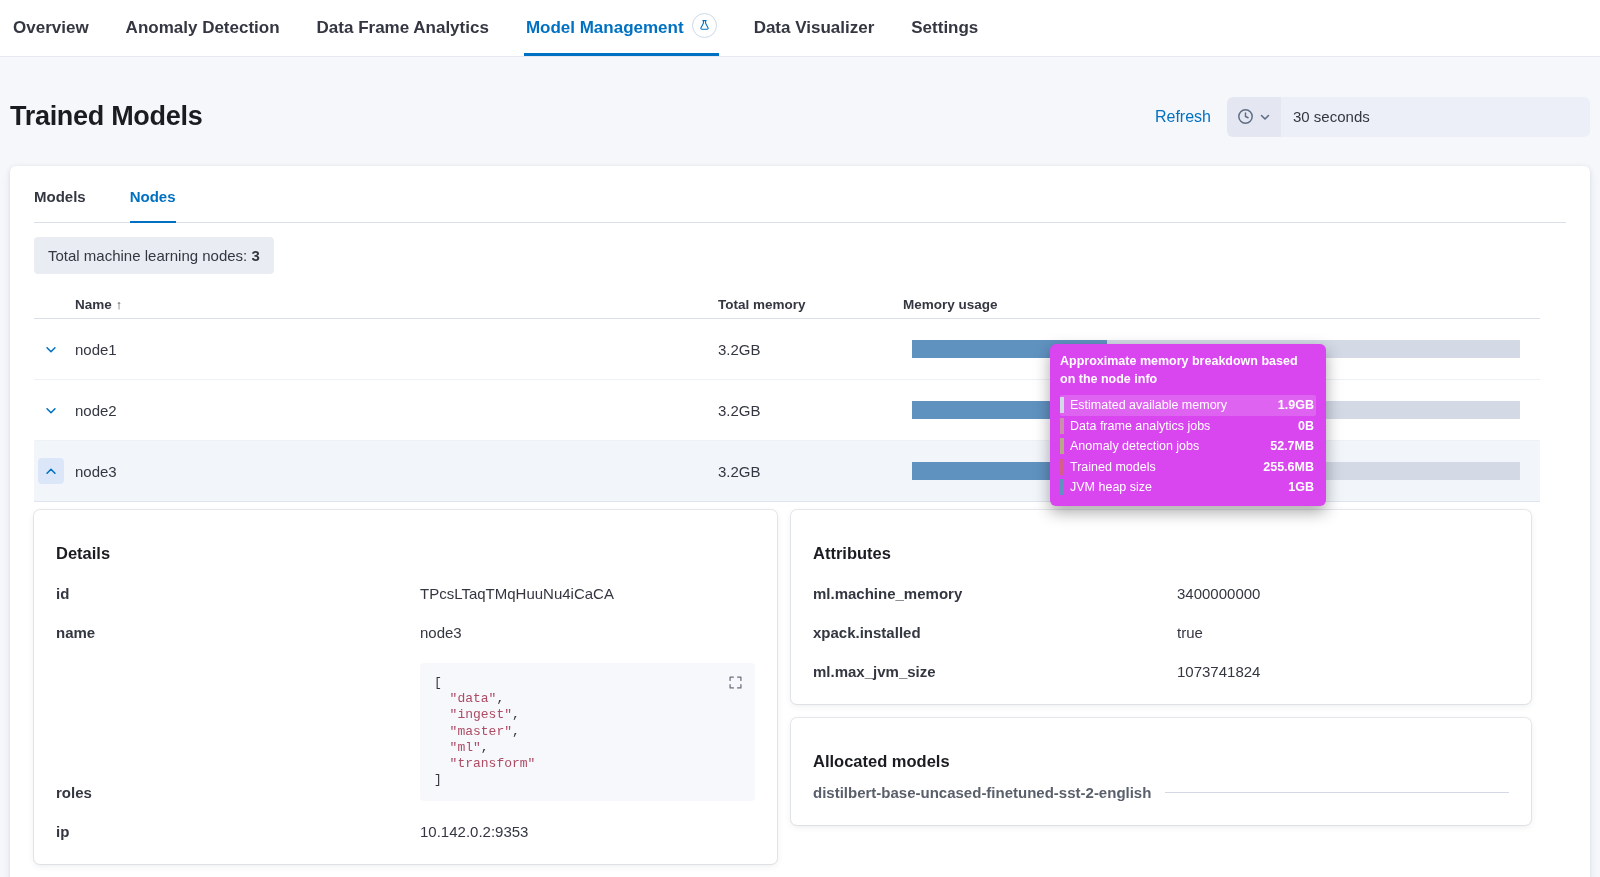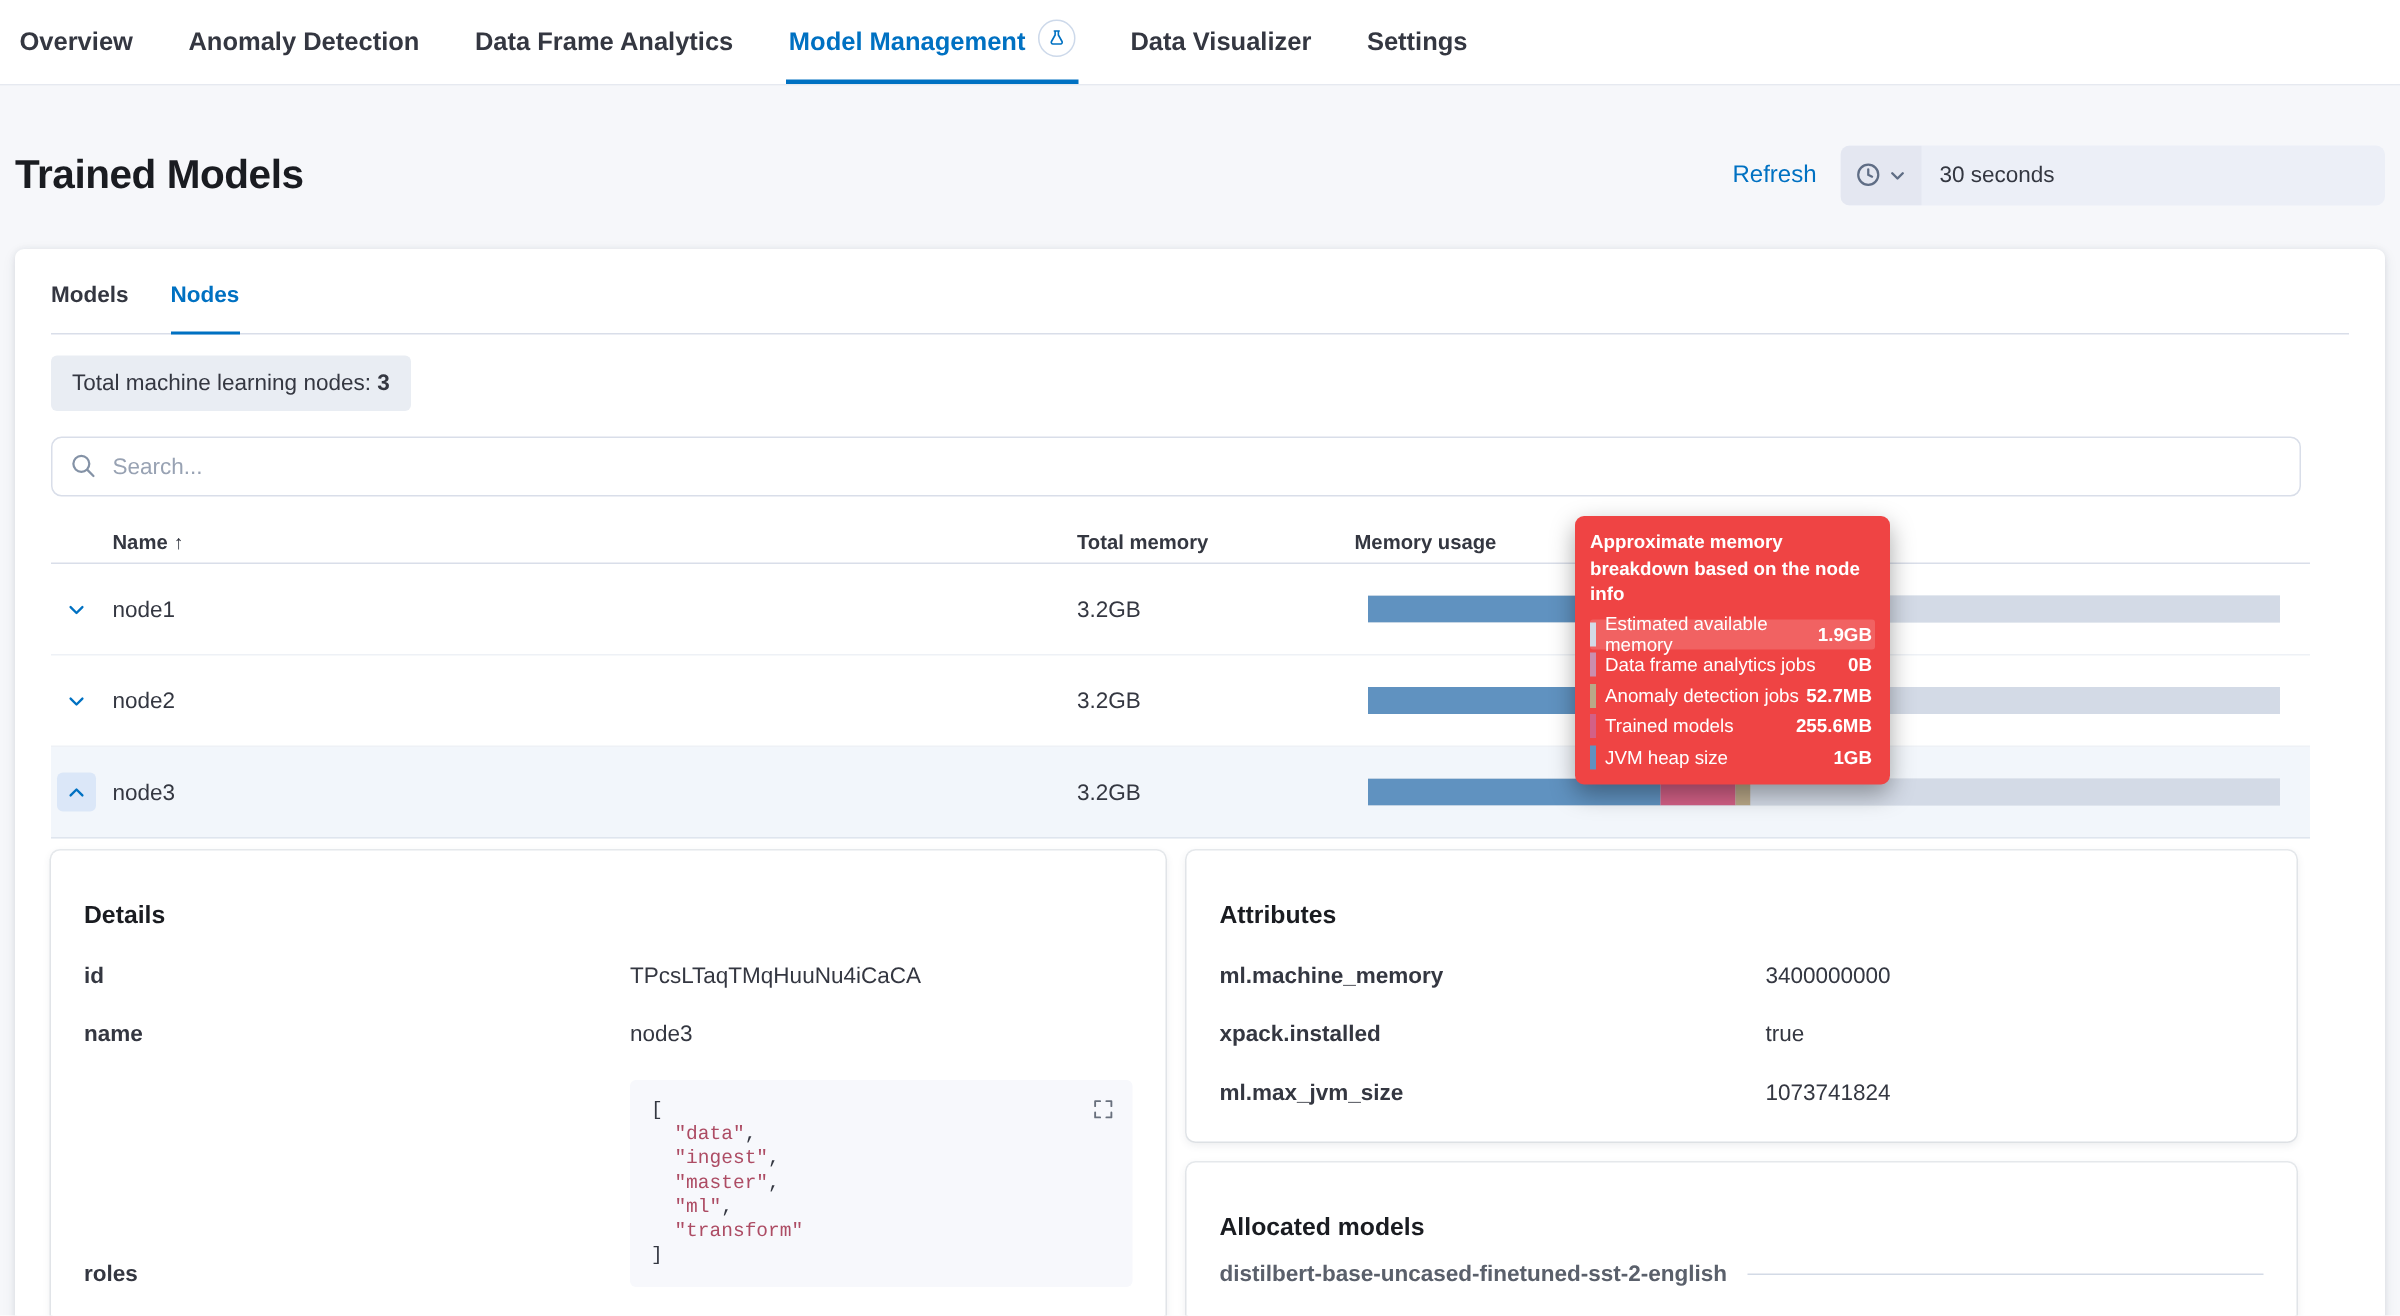--- a/index.html
+++ b/index.html
@@ -51,21 +51,21 @@
   .main-card {
     margin:0 10px; background:#fff; border-radius:6px;
     box-shadow:0 1px 4px rgba(60,70,90,0.12), 0 3px 10px rgba(60,70,90,0.07);
     padding:22px 24px; min-height:740px; position:relative;
   }
   .tabs { display:flex; gap:28px; border-bottom:1px solid #d9dee9; }
   .tab {
     font-size:15px; font-weight:700; padding-bottom:16px; cursor:pointer;
     color:#343741; position:relative; margin-bottom:-1px;
   }
-  .tab.active { color:#0071c2; border-bottom:2px solid #0071c2; }
+  .tab.active { color:#0071c2; border-bottom:2px solid #0071c2;margin-left:16px; }
   .count-badge {
     display:inline-block; margin-top:14px; background:#e9edf3;
     border-radius:4px; padding:10px 14px; font-size:15px; color:#343741;
   }
   .count-badge b { font-weight:700; }
   .search-wrap { position:relative; margin-top:17px; margin-right:32px; }
   .search-input {
     width:100%; height:40px; border:1px solid #d9dee9; border-radius:7px;
     padding:0 12px 0 40px; font-size:15px; color:#343741; outline:none;
     font-family:inherit; background:#fff;
@@ -88,22 +88,22 @@
     display:flex; align-items:center; justify-content:center; cursor:pointer; margin-left:4px;
   }
   .chev-btn.raised { background:#dbe7f8; }
   .membar {
     height:18px; background:#D3DAE6; margin-left:9px; margin-right:20px;
     display:flex; overflow:hidden;
   }
   .bar-seg { height:100%; }
   
   .mem-tooltip {
-    position:absolute; left:1050px; top:344px; width:210px;
-    background:#ef4444; color:#fff; border-radius:6px;
+    position:absolute; left:1050px; top:344px; width:276px;
+    background:#d946ef; color:#fff; border-radius:6px;
     box-shadow:0 6px 16px rgba(0,0,0,0.35);
     padding:9px 10px 8px 10px; z-index:20; font-size:12.5px;
   }
   .mem-tooltip-title { font-weight:700; line-height:1.4; }
   .mem-items { margin-top:7px; }
   .mem-item {
     display:flex; align-items:center; height:20.5px; position:relative;
     padding-left:10px; padding-right:2px;
   }
   .mem-item.hl { background:rgba(255,255,255,0.16); border-radius:2px; }
@@ -191,29 +191,20 @@
   <div class="tabs">
     <div class="tab">Models</div>
     <div class="tab active">Nodes</div>
   </div>
 
   <div class="count-badge">
     <span>Total machine learning nodes:</span>
     <b>3</b>
   </div>
 
-  <div class="search-wrap">
-    <span class="search-icon">
-      <svg width="17" height="17" viewBox="0 0 16 16" fill="none" stroke="#8492a6" stroke-width="1.4" stroke-linecap="round">
-        <circle cx="6.8" cy="6.8" r="5"></circle>
-          <path d="M10.6 10.6 14.4 14.4"></path>
-      </svg>
-    </span>
-    <input class="search-input" type="text" placeholder="Search..." style="">
-  </div>
 
   
   <div class="table">
     <div class="trow thead">
       <div></div>
       <div class="col-name">
         <span>Name</span><span class="sort-arrow">↑</span>
       </div>
       <div>Total memory</div>
       <div>Memory usage</div>

